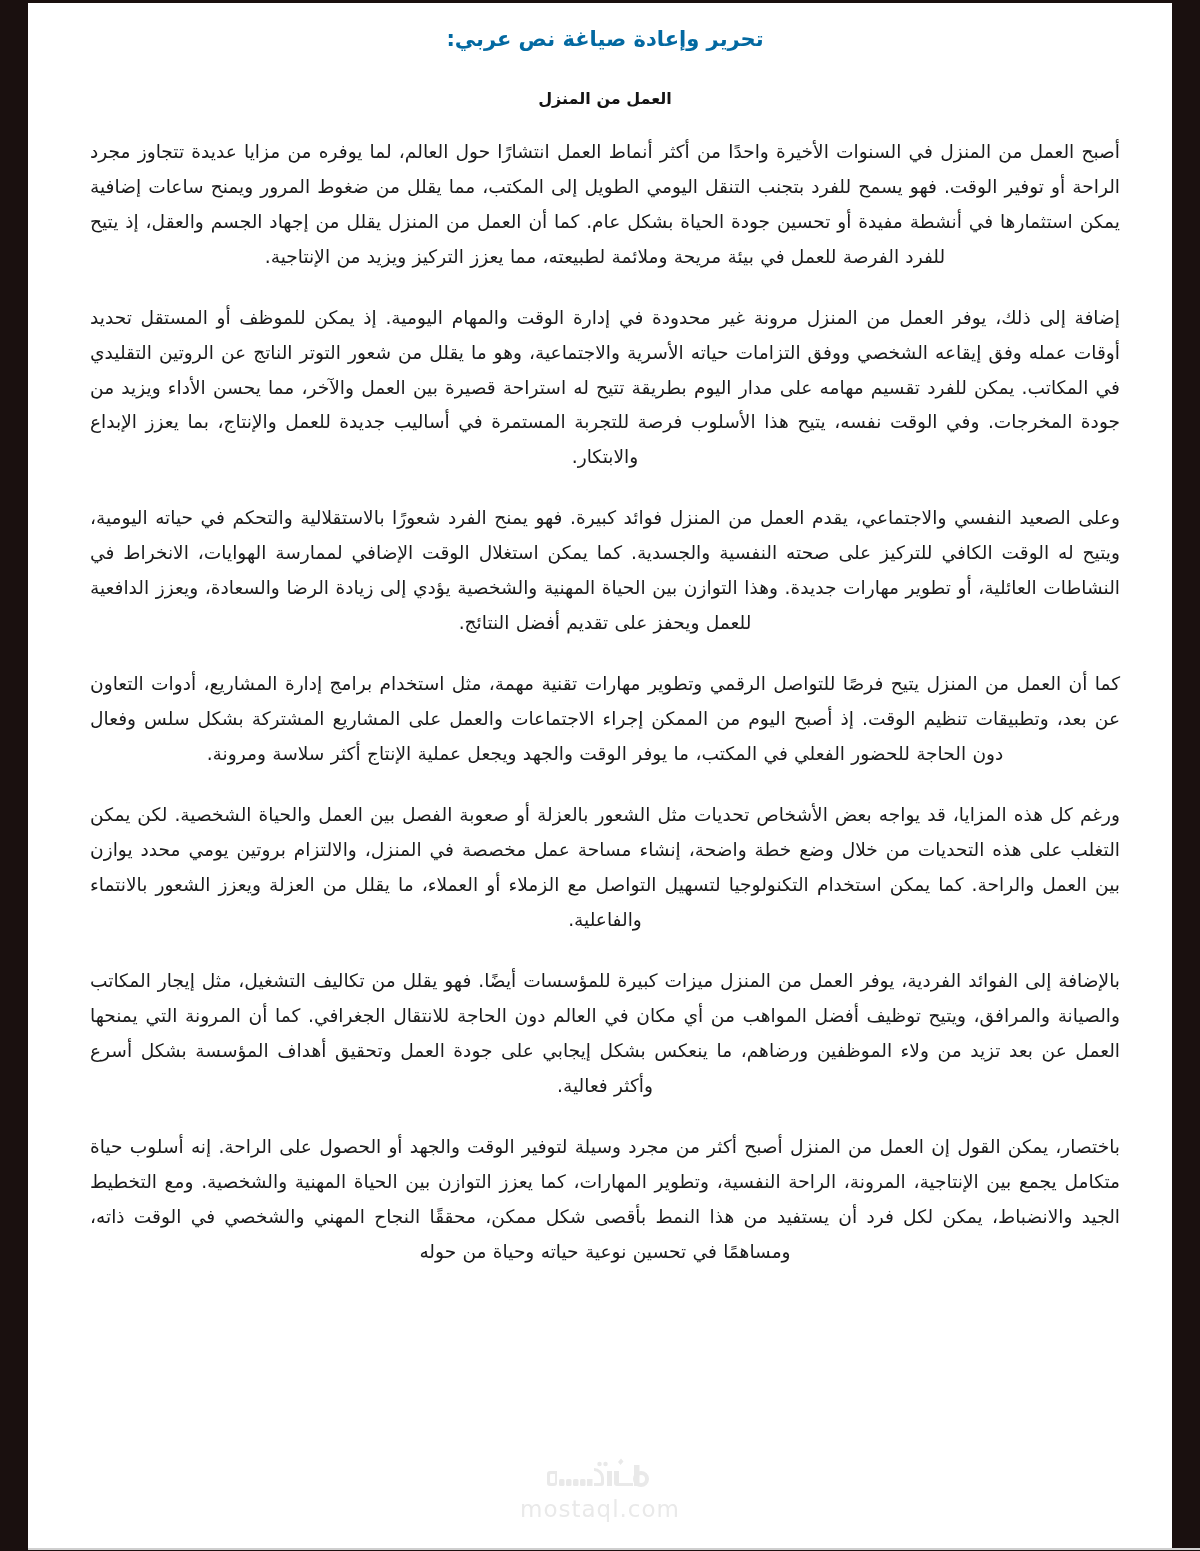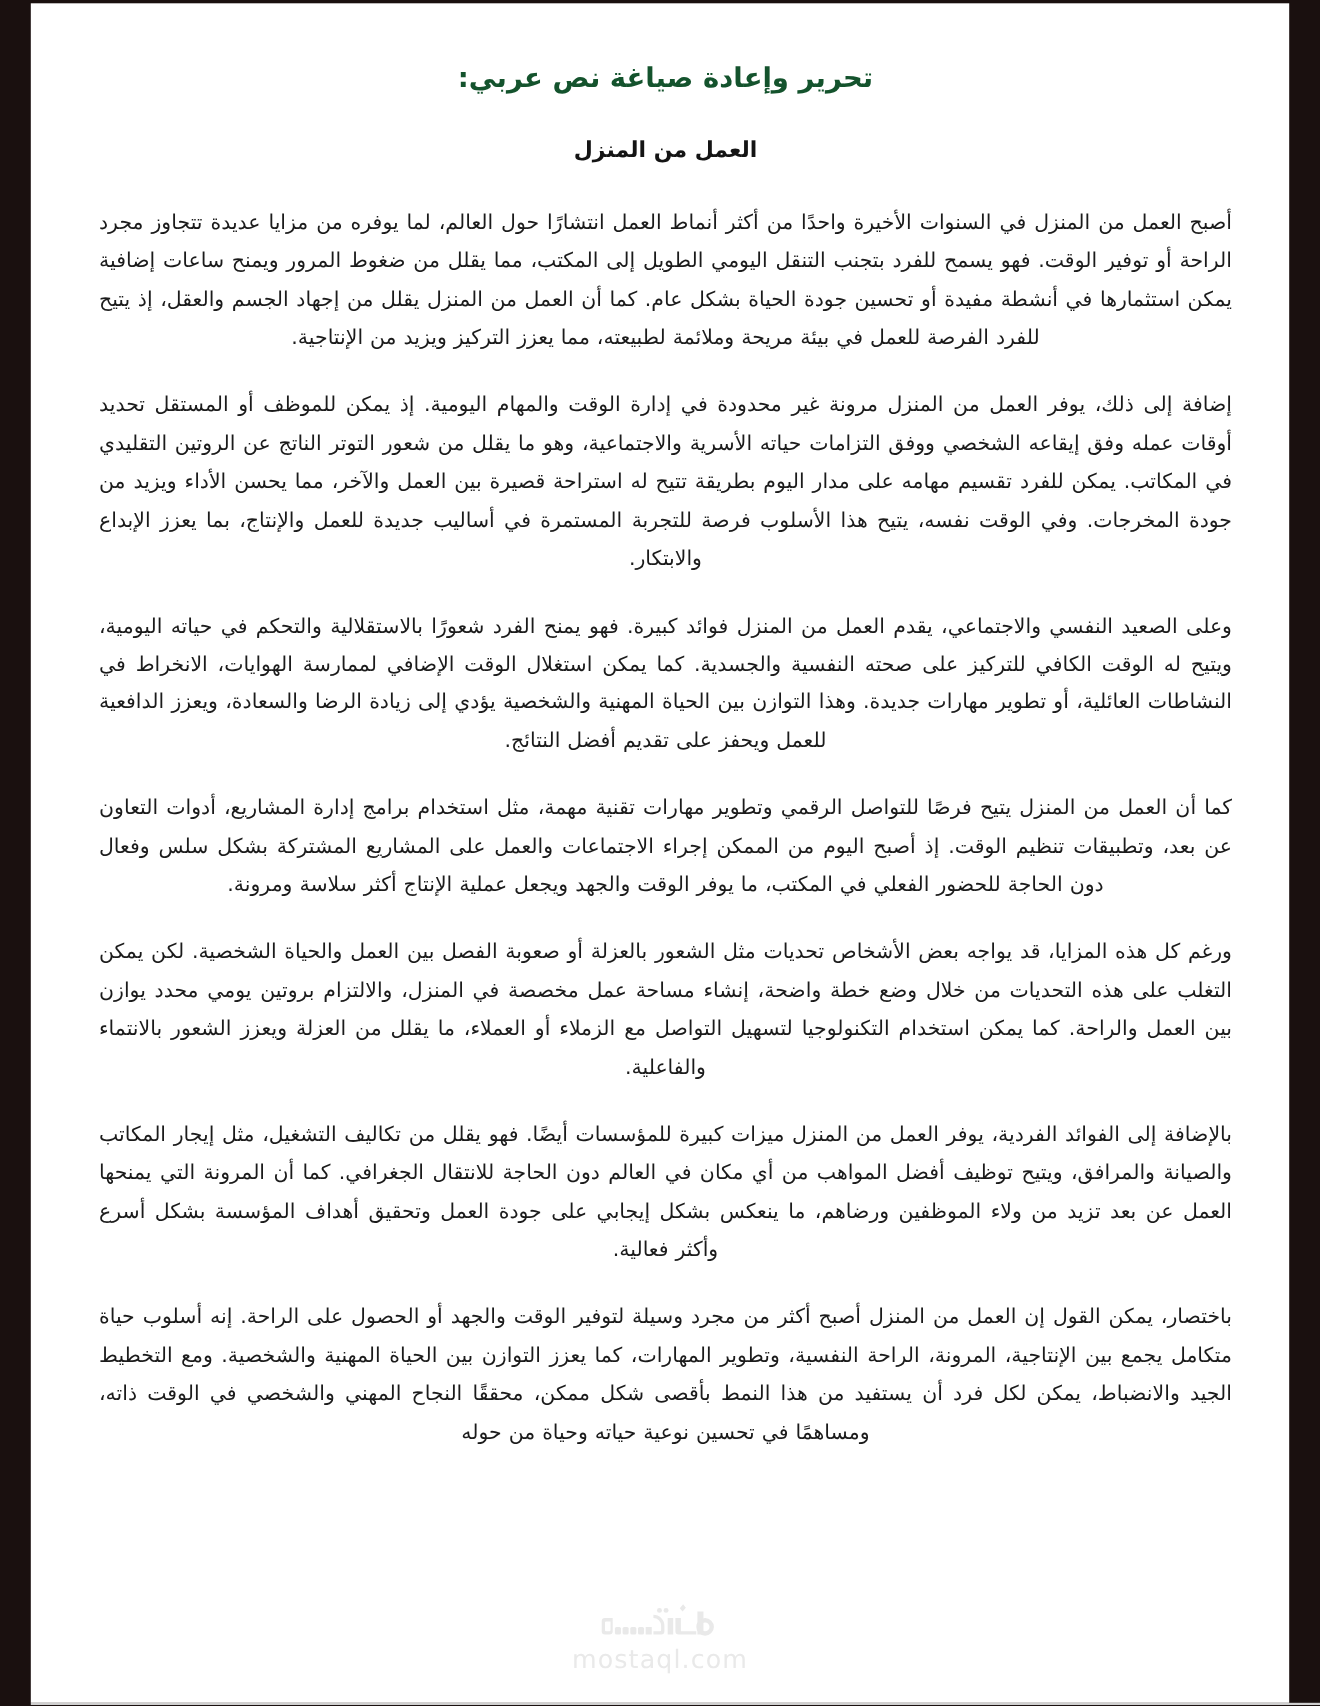--- a/index.html
+++ b/index.html
@@ -46,49 +46,49 @@
     position: absolute;
     left: 62px;
     right: 52px;
     top: 0;
     bottom: 0;
     direction: rtl;
   }
 
   .doc-title {
     text-align: center;
-    font-size: 25px;
+    font-size: 21px;
     font-weight: bold;
-    color: #14532d;
-    margin-top: 50px;
+    color: #0369a1;
+    margin-top: 22px;
     line-height: 1.4;
     letter-spacing: 0;
   }
 
   .doc-subtitle {
     text-align: center;
-    font-size: 20px;
+    font-size: 16px;
     font-weight: bold;
     color: #141414;
     margin-top: 34px;
     line-height: 1.4;
   }
 
   .body-paragraph {
     font-size: 18.6px;
     color: #1b1b1b;
     line-height: 1.88;
     text-align: justify;
     text-align-last: center;
     margin: 0 0 26px 0;
     word-spacing: 0.4px;
   }
 
   .paragraph-stack {
-    margin-top: 36px;
+    margin-top: 24px;
   }
 
   .watermark {
     position: absolute;
     left: 0;
     right: 0;
     bottom: 26px;
     text-align: center;
     pointer-events: none;
     user-select: none;

